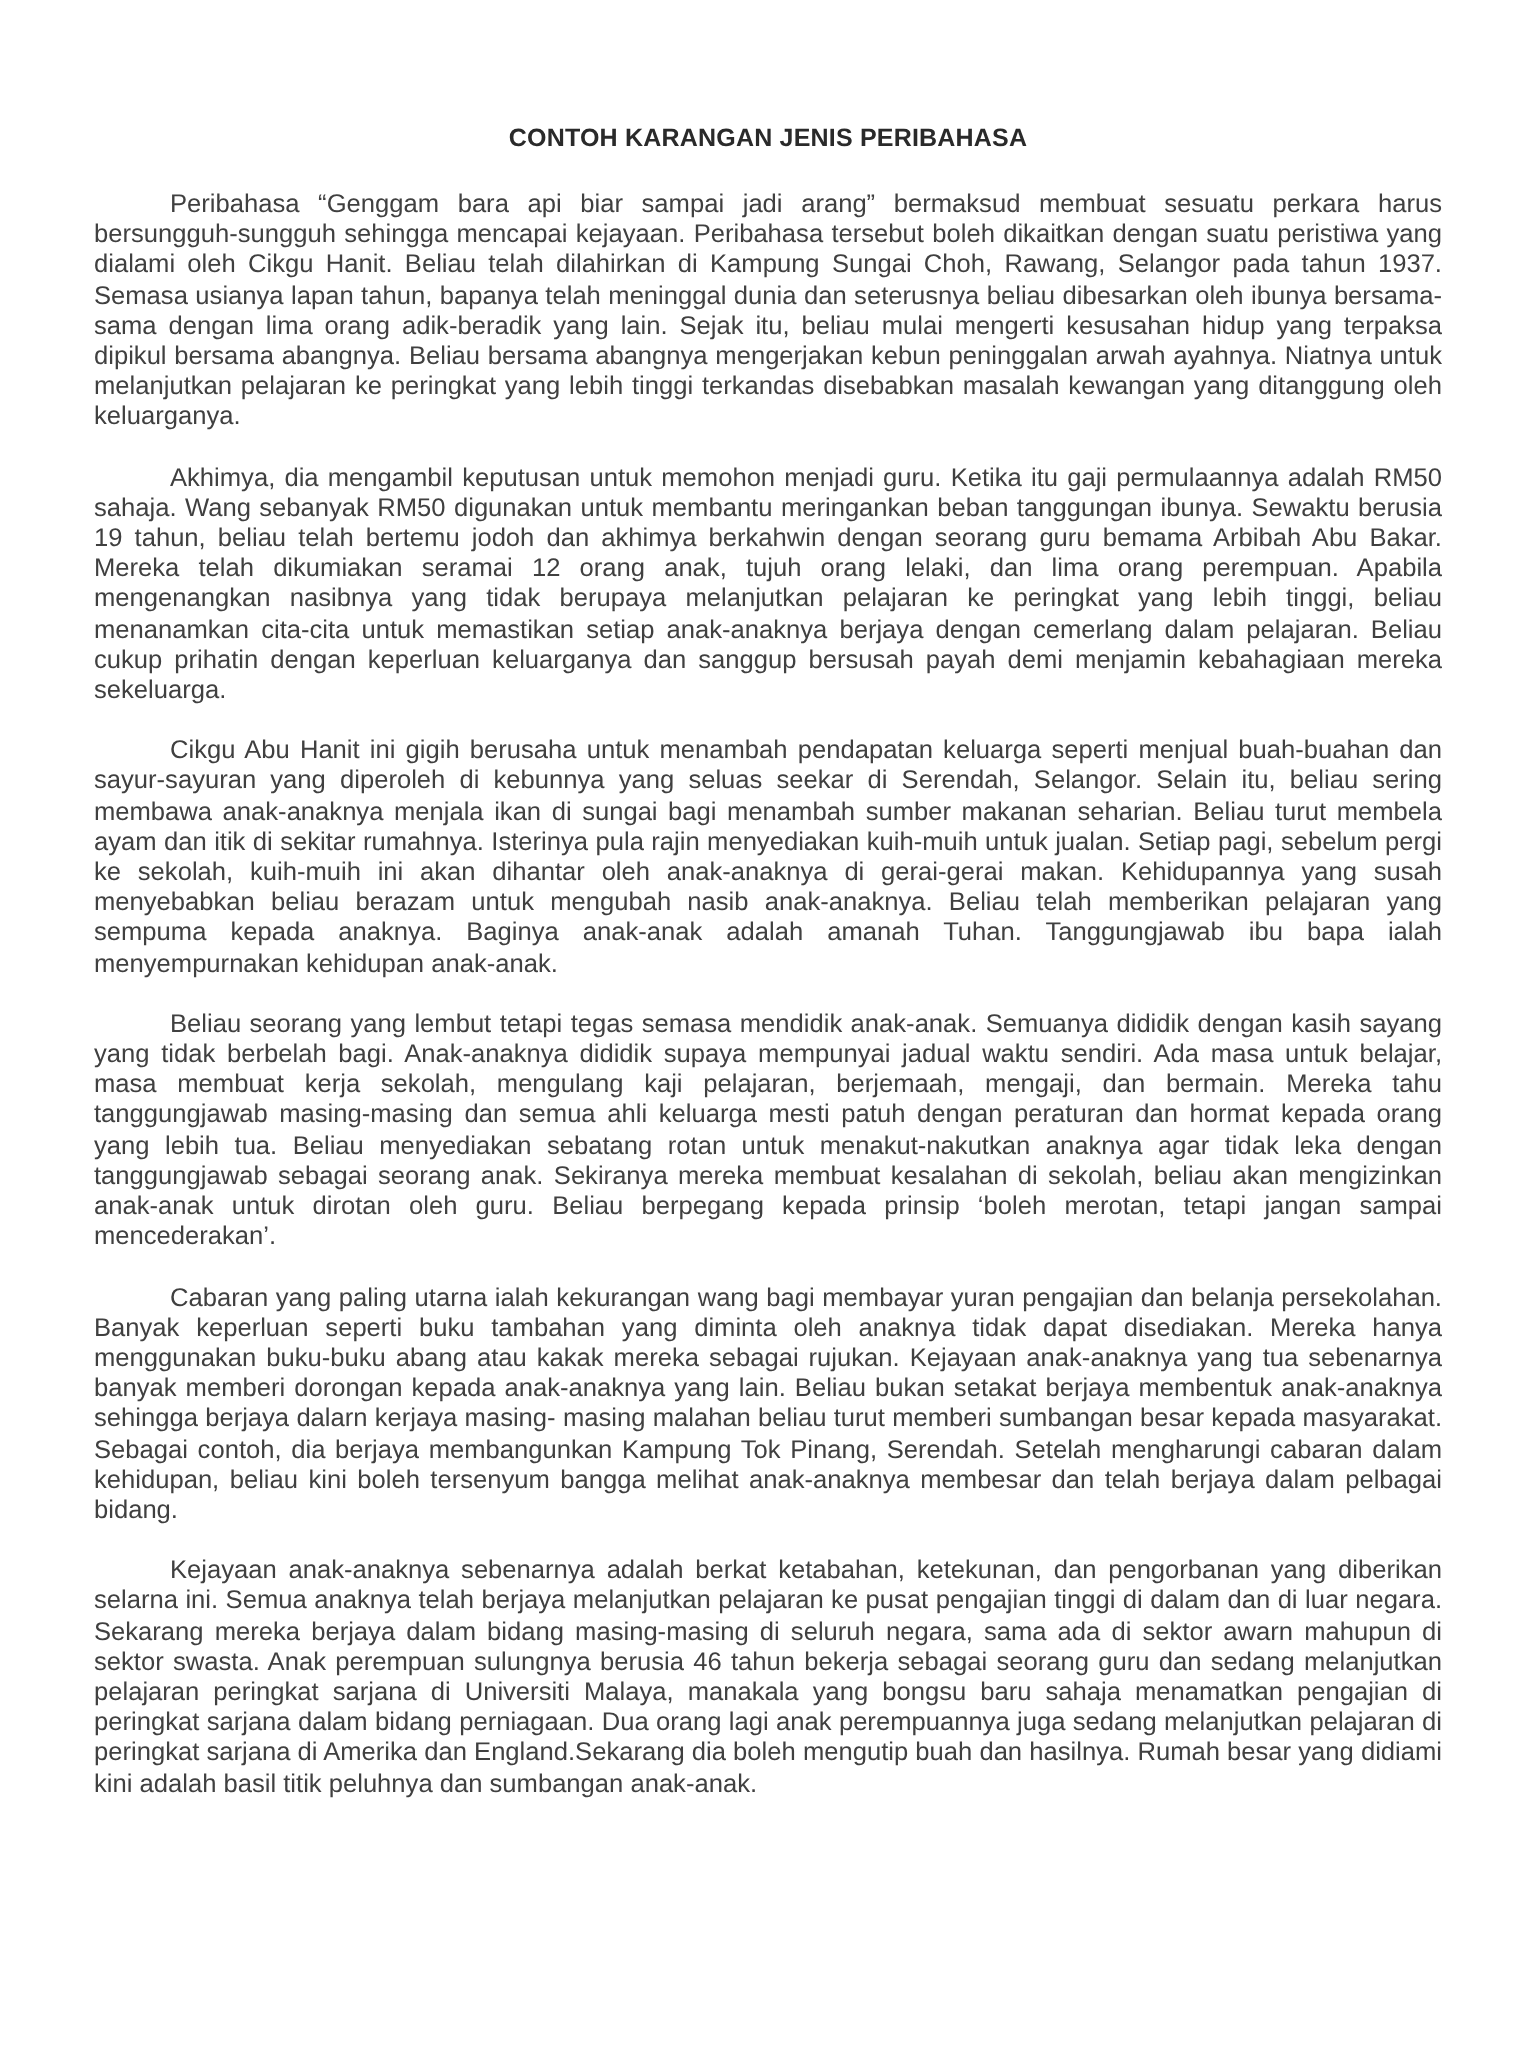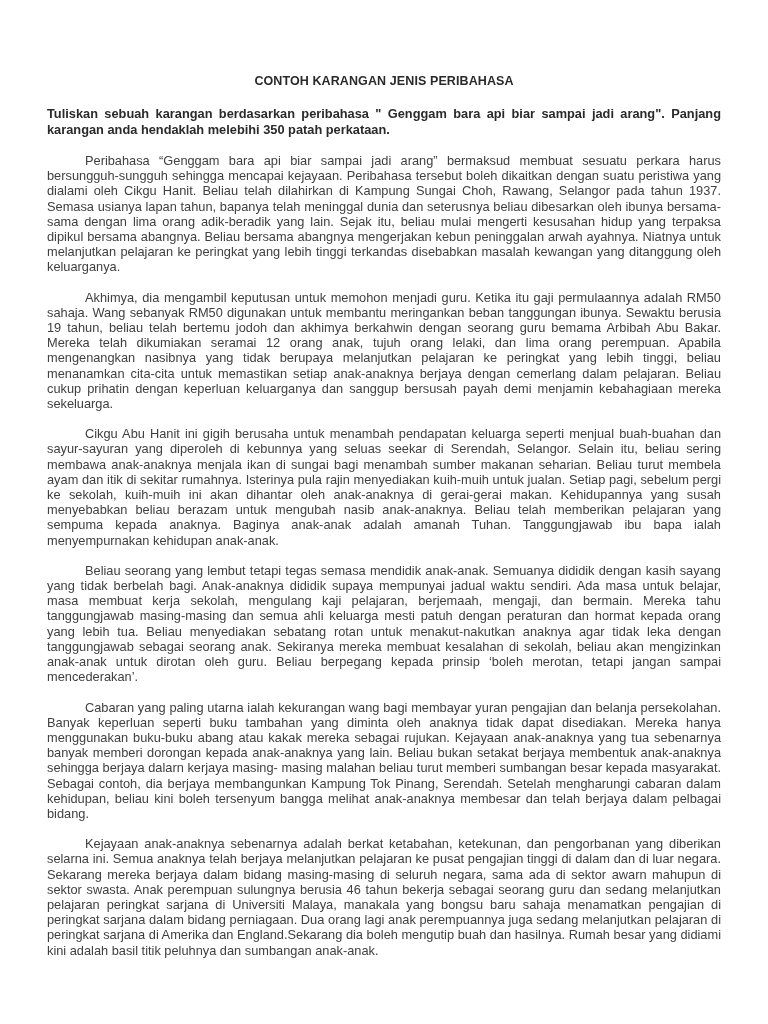--- a/index.html
+++ b/index.html
@@ -9,21 +9,21 @@
     }
     body {
       width: 768px;
       height: 1024px;
       overflow: hidden;
       position: relative;
     }
     .page {
       position: absolute;
       left: 47px;
-      top: 74px;
+      top: 62px;
       width: 674px;
       color: #3a3a3a;
       font-family: "Liberation Sans", sans-serif;
     }
     .title {
       text-align: center;
       font-weight: bold;
       font-size: 12.5px;
       color: #2a2a2a;
       margin: 0 0 18px 0;
@@ -44,20 +44,19 @@
       text-indent: 38px;
       margin: 0 0 15px 0;
       color: #404040;
     }
   </style>
 </head>
 <body>
 
 <div class="page">
   <div class="title">CONTOH KARANGAN JENIS PERIBAHASA</div>
-  <div class="instruction">Tuliskan sebuah karangan berdasarkan peribahasa " Genggam bara api biar sampai jadi arang". Panjang karangan anda hendaklah melebihi 350 patah perkataan.</div>
   <p class="para">Peribahasa “Genggam bara api biar sampai jadi arang” bermaksud membuat sesuatu perkara harus bersungguh-sungguh sehingga mencapai kejayaan. Peribahasa tersebut boleh dikaitkan dengan suatu peristiwa yang dialami oleh Cikgu Hanit. Beliau telah dilahirkan di Kampung Sungai Choh, Rawang, Selangor pada tahun 1937. Semasa usianya lapan tahun, bapanya telah meninggal dunia dan seterusnya beliau dibesarkan oleh ibunya bersama-sama dengan lima orang adik-beradik yang lain. Sejak itu, beliau mulai mengerti kesusahan hidup yang terpaksa dipikul bersama abangnya. Beliau bersama abangnya mengerjakan kebun peninggalan arwah ayahnya. Niatnya untuk melanjutkan pelajaran ke peringkat yang lebih tinggi terkandas disebabkan masalah kewangan yang ditanggung oleh keluarganya.</p>
   <p class="para">Akhimya, dia mengambil keputusan untuk memohon menjadi guru. Ketika itu gaji permulaannya adalah RM50 sahaja. Wang sebanyak RM50 digunakan untuk membantu meringankan beban tanggungan ibunya. Sewaktu berusia 19 tahun, beliau telah bertemu jodoh dan akhimya berkahwin dengan seorang guru bemama Arbibah Abu Bakar. Mereka telah dikumiakan seramai 12 orang anak, tujuh orang lelaki, dan lima orang perempuan. Apabila mengenangkan nasibnya yang tidak berupaya melanjutkan pelajaran ke peringkat yang lebih tinggi, beliau menanamkan cita-cita untuk memastikan setiap anak-anaknya berjaya dengan cemerlang dalam pelajaran. Beliau cukup prihatin dengan keperluan keluarganya dan sanggup bersusah payah demi menjamin kebahagiaan mereka sekeluarga.</p>
   <p class="para">Cikgu Abu Hanit ini gigih berusaha untuk menambah pendapatan keluarga seperti menjual buah-buahan dan sayur-sayuran yang diperoleh di kebunnya yang seluas seekar di Serendah, Selangor. Selain itu, beliau sering membawa anak-anaknya menjala ikan di sungai bagi menambah sumber makanan seharian. Beliau turut membela ayam dan itik di sekitar rumahnya. Isterinya pula rajin menyediakan kuih-muih untuk jualan. Setiap pagi, sebelum pergi ke sekolah, kuih-muih ini akan dihantar oleh anak-anaknya di gerai-gerai makan. Kehidupannya yang susah menyebabkan beliau berazam untuk mengubah nasib anak-anaknya. Beliau telah memberikan pelajaran yang sempuma kepada anaknya. Baginya anak-anak adalah amanah Tuhan. Tanggungjawab ibu bapa ialah menyempurnakan kehidupan anak-anak.</p>
   <p class="para">Beliau seorang yang lembut tetapi tegas semasa mendidik anak-anak. Semuanya dididik dengan kasih sayang yang tidak berbelah bagi. Anak-anaknya dididik supaya mempunyai jadual waktu sendiri. Ada masa untuk belajar, masa membuat kerja sekolah, mengulang kaji pelajaran, berjemaah, mengaji, dan bermain. Mereka tahu tanggungjawab masing-masing dan semua ahli keluarga mesti patuh dengan peraturan dan hormat kepada orang yang lebih tua. Beliau menyediakan sebatang rotan untuk menakut-nakutkan anaknya agar tidak leka dengan tanggungjawab sebagai seorang anak. Sekiranya mereka membuat kesalahan di sekolah, beliau akan mengizinkan anak-anak untuk dirotan oleh guru. Beliau berpegang kepada prinsip ‘boleh merotan, tetapi jangan sampai mencederakan’.</p>
   <p class="para">Cabaran yang paling utarna ialah kekurangan wang bagi membayar yuran pengajian dan belanja persekolahan. Banyak keperluan seperti buku tambahan yang diminta oleh anaknya tidak dapat disediakan. Mereka hanya menggunakan buku-buku abang atau kakak mereka sebagai rujukan. Kejayaan anak-anaknya yang tua sebenarnya banyak memberi dorongan kepada anak-anaknya yang lain. Beliau bukan setakat berjaya membentuk anak-anaknya sehingga berjaya dalarn kerjaya masing- masing malahan beliau turut memberi sumbangan besar kepada masyarakat. Sebagai contoh, dia berjaya membangunkan Kampung Tok Pinang, Serendah. Setelah mengharungi cabaran dalam kehidupan, beliau kini boleh tersenyum bangga melihat anak-anaknya membesar dan telah berjaya dalam pelbagai bidang.</p>
   <p class="para">Kejayaan anak-anaknya sebenarnya adalah berkat ketabahan, ketekunan, dan pengorbanan yang diberikan selarna ini. Semua anaknya telah berjaya melanjutkan pelajaran ke pusat pengajian tinggi di dalam dan di luar negara. Sekarang mereka berjaya dalam bidang masing-masing di seluruh negara, sama ada di sektor awarn mahupun di sektor swasta. Anak perempuan sulungnya berusia 46 tahun bekerja sebagai seorang guru dan sedang melanjutkan pelajaran peringkat sarjana di Universiti Malaya, manakala yang bongsu baru sahaja menamatkan pengajian di peringkat sarjana dalam bidang perniagaan. Dua orang lagi anak perempuannya juga sedang melanjutkan pelajaran di peringkat sarjana di Amerika dan England.Sekarang dia boleh mengutip buah dan hasilnya. Rumah besar yang didiami kini adalah basil titik peluhnya dan sumbangan anak-anak.</p>
 </div>
 
 </body></html>

